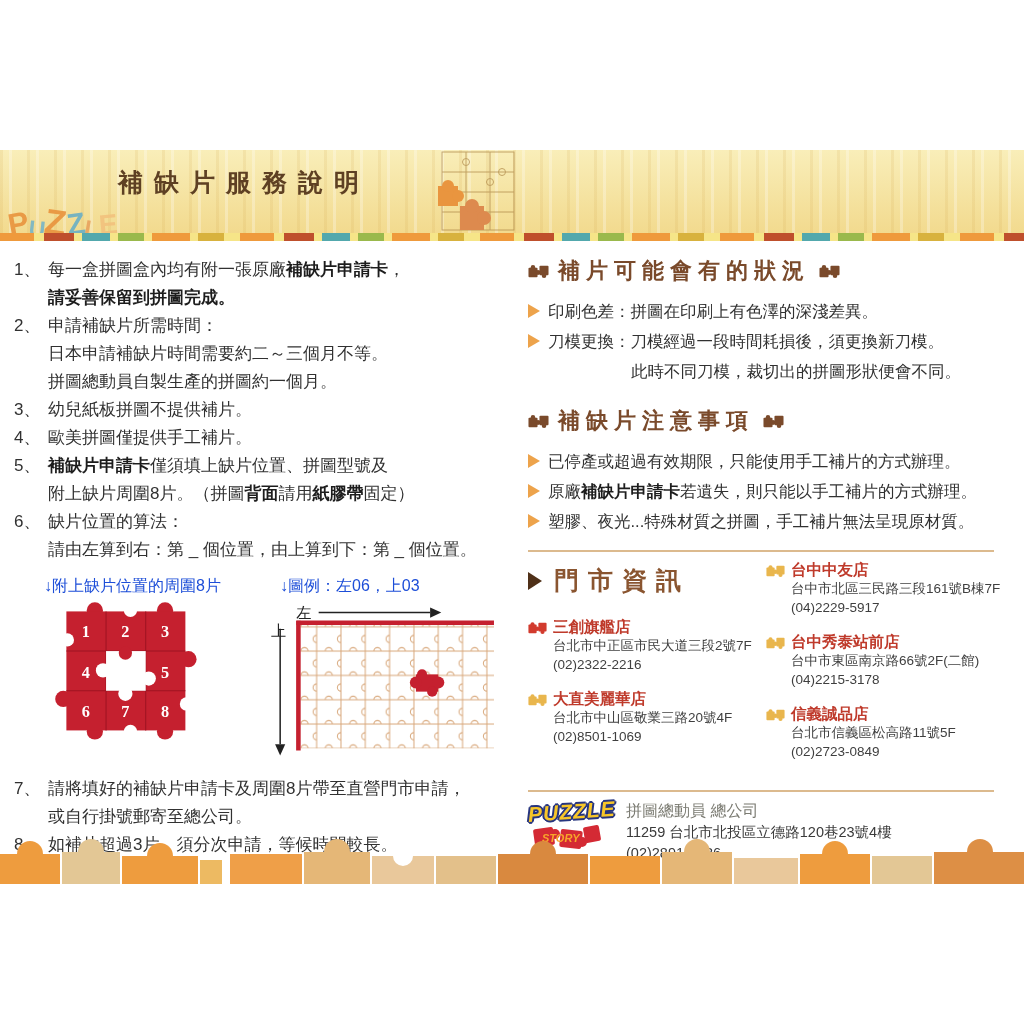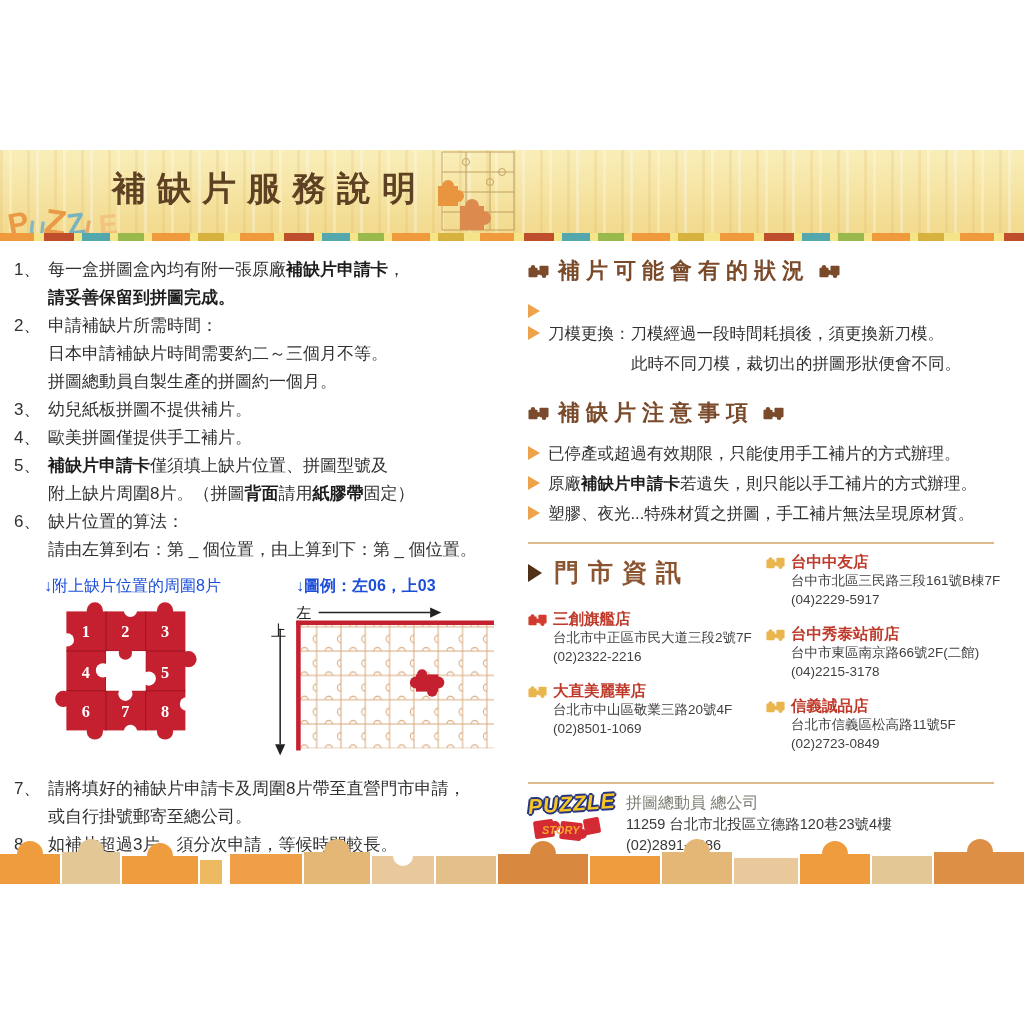--- a/index.html
+++ b/index.html
@@ -4,21 +4,21 @@
 <style>
   html,body{margin:0;padding:0;}
   body{width:1024px;height:1024px;background:#ffffff;font-family:"Liberation Sans","DejaVu Sans",sans-serif;}
   .page{position:relative;width:1024px;height:1024px;background:#fff;overflow:hidden;}
 
   
   .banner{position:absolute;left:0;top:150px;width:1024px;height:83px;
     background:
       repeating-linear-gradient(90deg, rgba(209,164,74,.15) 0 3px, rgba(255,255,255,0) 3px 9px, rgba(255,255,255,.28) 9px 12px, rgba(255,255,255,0) 12px 27px),
       linear-gradient(180deg,#f9eeb9,#f2da8e);}
-  .banner-title{position:absolute;left:112px;top:16px;font-size:34px;font-weight:bold;color:#5e4023;letter-spacing:11px;white-space:nowrap;}
+  .banner-title{position:absolute;left:118px;top:16px;font-size:25px;font-weight:bold;color:#5e4023;letter-spacing:11px;white-space:nowrap;}
   .banner-art{position:absolute;left:430px;top:0;width:88px;height:83px;}
   .logo-word{position:absolute;left:8px;bottom:-6px;white-space:nowrap;font-weight:900;opacity:.92;}
   .logo-word span{display:inline-block;line-height:1;}
   .lw0{color:#e9953f;font-size:31px;transform:rotate(-10deg);}
   .lw1{color:#79b6c6;font-size:23px;transform:rotate(6deg) translateY(3px);}
   .lw2{color:#e9953f;font-size:35px;transform:rotate(8deg);}
   .lw3{color:#6db0c4;font-size:30px;transform:rotate(-8deg);}
   .lw4{color:#e9a45f;font-size:23px;transform:rotate(10deg) translateY(3px);}
   .lw5{color:#f2c27e;font-size:28px;transform:rotate(-5deg);}
   .stripe{position:absolute;left:0;top:233px;width:1024px;height:8px;
@@ -28,21 +28,21 @@
       #ef9a3c 152px 190px,#f6e588 190px 198px,#d8b23e 198px 224px,#f6e588 224px 240px);}
 
   
   .leftcol{position:absolute;left:14px;top:256px;width:500px;color:#313131;font-size:17px;line-height:28px;}
   .li{display:flex;}
   .li .num{width:34px;flex:0 0 34px;}
   .li .body{flex:1;}
   .b{font-weight:bold;color:#1d1d1d;}
   .figs{display:flex;gap:46px;padding-left:30px;margin:8px 0 6px 0;}
   .fig .cap{font-size:16px;color:#1d4ed8;margin-bottom:2px;white-space:nowrap;}
-  .fig2 .cap{margin-left:28px;font-weight:bold;}
+  .fig2 .cap{margin-left:12px;}
 
   
   .rightcol{position:absolute;left:528px;top:254px;width:494px;color:#313131;font-size:16.5px;}
   .sec-h{display:flex;align-items:center;gap:9px;color:#7a4a2b;font-weight:bold;font-size:22px;letter-spacing:6px;margin:2px 0 10px 0;white-space:nowrap;}
   .pz{display:inline-flex;color:#7a4a2b;flex:0 0 auto;}
   .bullet{display:flex;line-height:30px;white-space:nowrap;}
   .tri{width:0;height:0;border-left:12px solid #eda34b;border-top:7.5px solid transparent;border-bottom:7.5px solid transparent;display:inline-block;margin:8px 8px 0 0;flex:0 0 auto;}
   .b-cont{padding-left:103px;line-height:30px;white-space:nowrap;}
   .sec2{margin-top:20px;}
   .divider{border:none;border-top:2px solid #dcba8e;margin:14px 0 8px 0;width:466px;}
@@ -251,20 +251,21 @@
               <circle cx="10.5" cy="8.5" r="2.6"></circle>
               <rect x="12" y="1.5" width="9.5" height="10" rx="1"></rect>
               <circle cx="16.8" cy="12" r="2.4"></circle>
             </g>
           </svg>
       </span>
     </div>
 
     <div class="bullet">
         <span class="tri"></span>
+        <span>印刷色差：拼圖在印刷上有色澤的深淺差異。</span>
       </div>
     <div class="bullet">
         <span class="tri"></span>
         <span>刀模更換：刀模經過一段時間耗損後，須更換新刀模。</span>
       </div>
     <div class="b-cont">此時不同刀模，裁切出的拼圖形狀便會不同。</div>
 
     <div class="sec-h sec2">
       <span class="pz">
         <svg width="21" height="15" viewBox="0 0 22 15">

